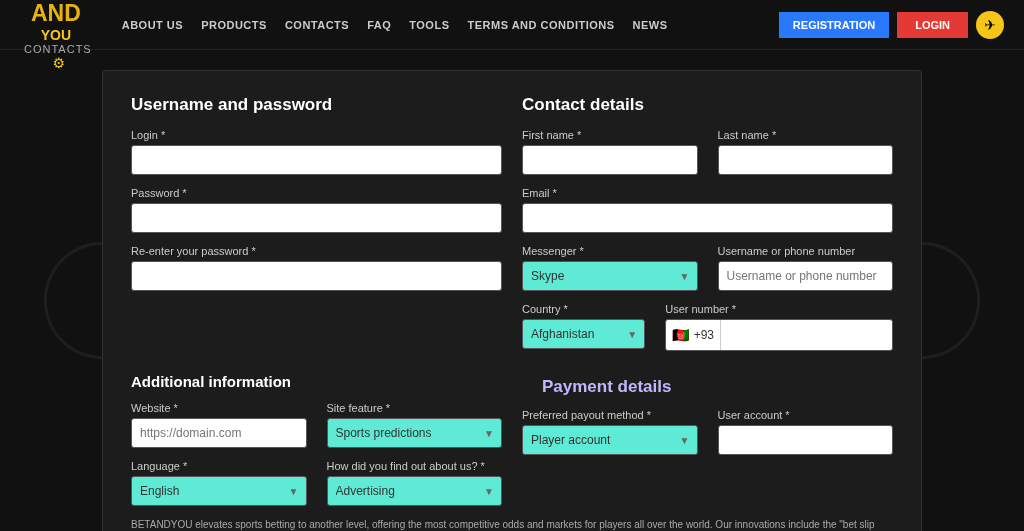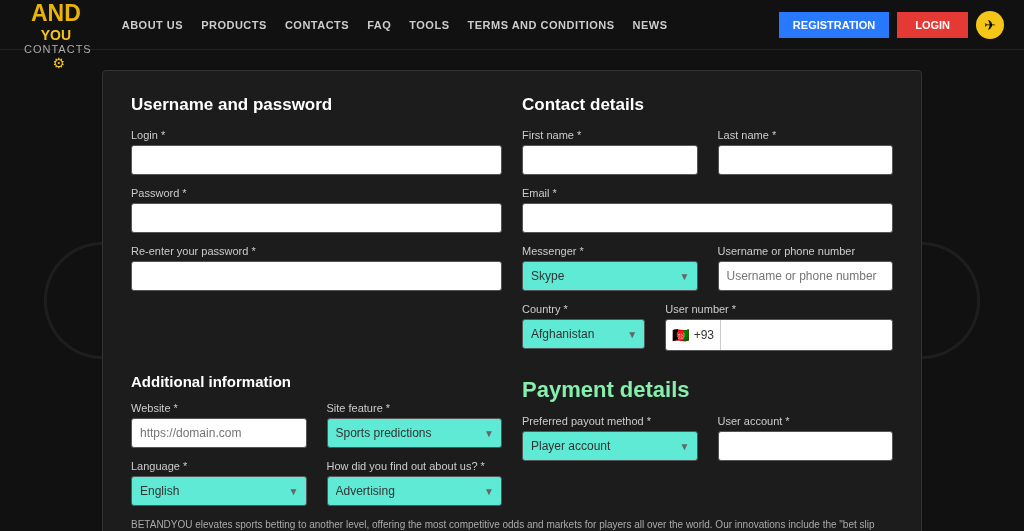--- a/index.html
+++ b/index.html
@@ -194,25 +194,26 @@
     }
 
     .additional-info-title {
       color: #fff;
       font-size: 15px;
       font-weight: 700;
       margin-bottom: 12px;
     }
 
     .payment-title {
-      color: #86efac;
-      font-size: 22px;
+      color: #c4b5fd;
+      font-size: 17px;
       font-weight: 700;
       margin-bottom: 12px;
       margin-top: 4px;
+      margin-left: 20px;
     }
 
     .flag-input-wrapper {
       display: flex;
       align-items: center;
       background: #fff;
       border: 1px solid #555;
       border-radius: 3px;
       overflow: hidden;
     }

